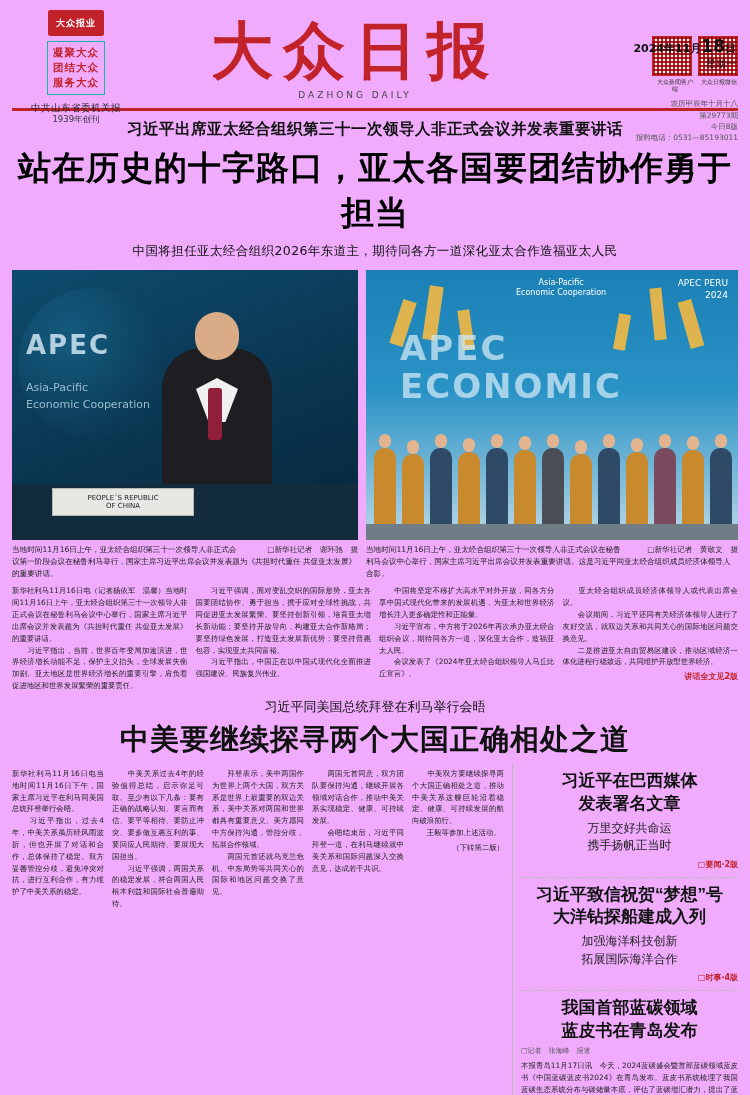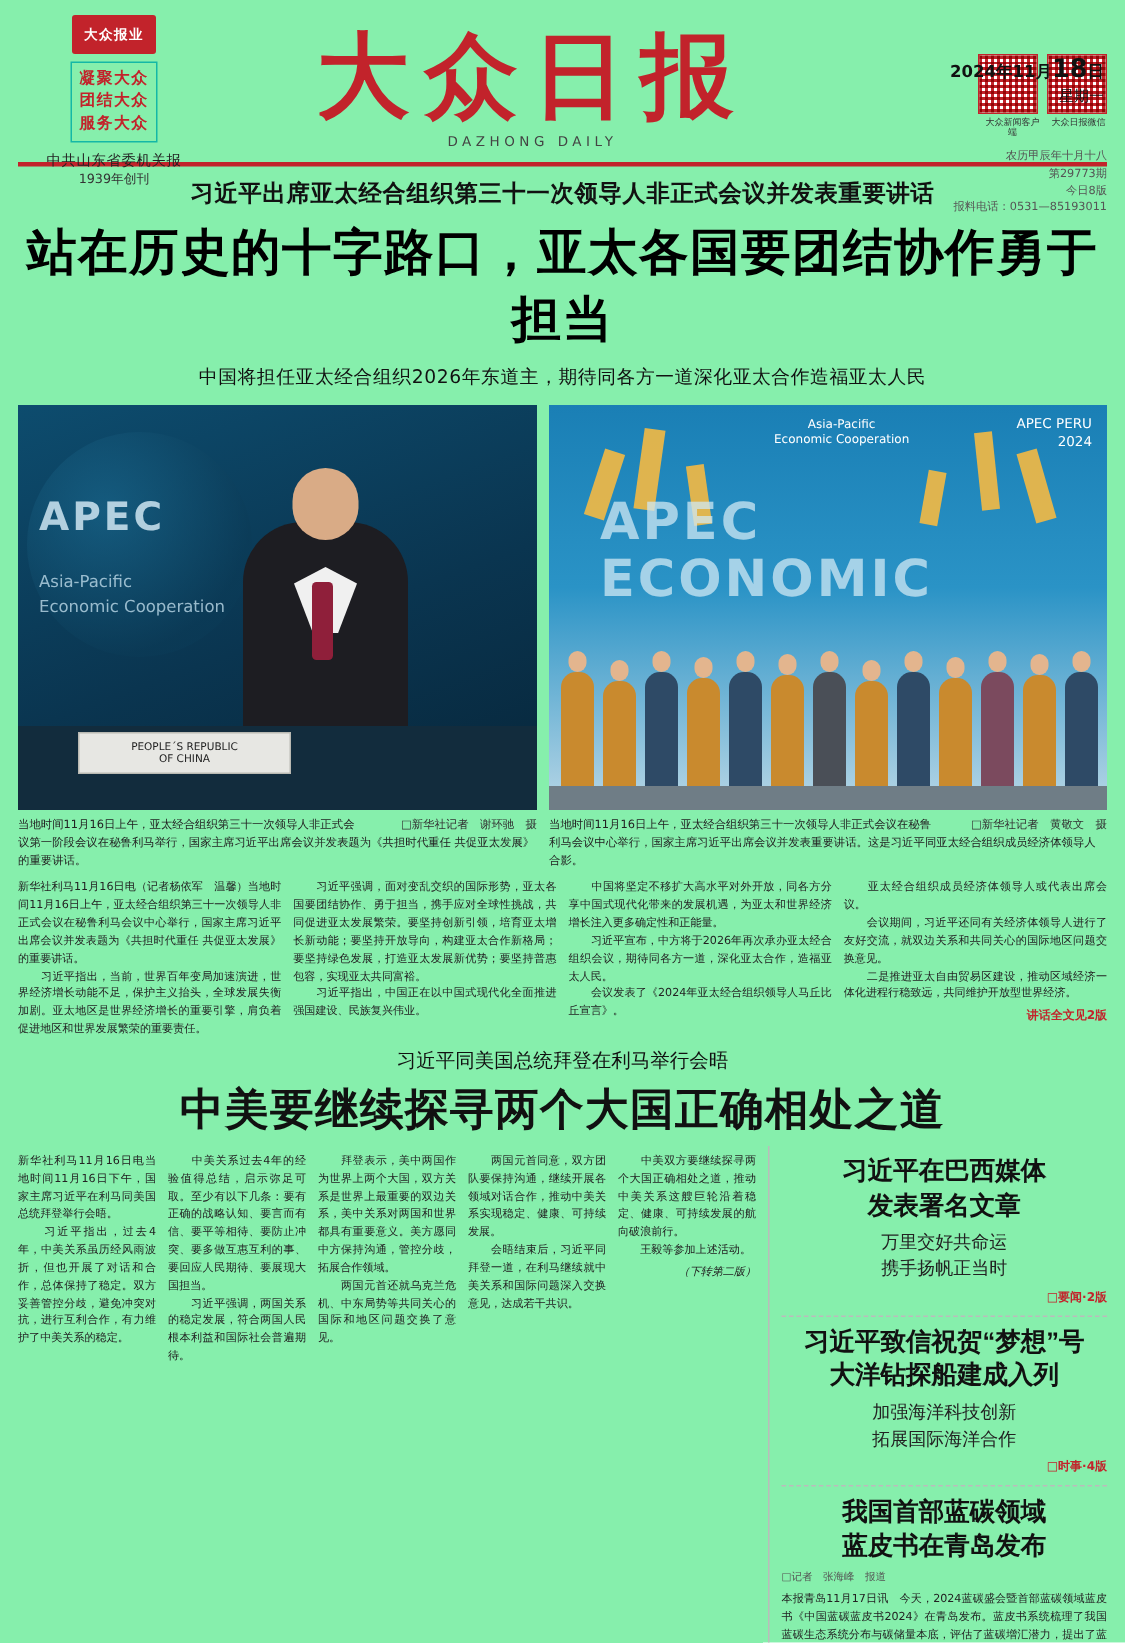--- a/index.html
+++ b/index.html
@@ -1,17 +1,17 @@
 <!DOCTYPE html>
 <html><head>
 <meta charset="utf-8">
 <style>
   html,body{margin:0;padding:0;background:#ffffff;}
   body{width:750px;height:1095px;font-family:"DejaVu Sans","Liberation Sans",sans-serif;color:#111;overflow:hidden;}
-  .page{position:relative;width:750px;height:1095px;background:#86efac;}
+  .page{position:relative;width:750px;height:1095px;background:#f0abfc;}
 
   
   .masthead{display:flex;align-items:flex-start;padding:10px 12px 4px 12px;height:108px;box-sizing:border-box;}
   .mh-left{width:128px;flex:0 0 128px;display:flex;flex-direction:column;align-items:center;}
   .logo-badge{width:56px;height:26px;background:#c2232b;color:#fff;font-size:9px;display:flex;align-items:center;justify-content:center;border-radius:2px;letter-spacing:1px;font-weight:bold;}
   .slogans{margin-top:5px;border:1px solid #14b8a6;padding:3px 5px;text-align:center;}
   .slogans div{font-size:10.5px;color:#c2232b;line-height:1.45;letter-spacing:1px;font-weight:bold;}
   .mh-left .org{margin-top:6px;font-size:9.5px;color:#222;text-align:center;line-height:1.4;letter-spacing:.5px;}
   .mh-left .found{font-size:8.5px;color:#333;text-align:center;}
 
@@ -237,21 +237,21 @@
         </div>
         <div class="col" style="white-space:pre-line;">　　中美关系过去4年的经验值得总结，启示弥足可取。至少有以下几条：要有正确的战略认知、要言而有信、要平等相待、要防止冲突、要多做互惠互利的事、要回应人民期待、要展现大国担当。
 　　习近平强调，两国关系的稳定发展，符合两国人民根本利益和国际社会普遍期待。</div>
         <div class="col" style="white-space:pre-line;">　　拜登表示，美中两国作为世界上两个大国，双方关系是世界上最重要的双边关系，美中关系对两国和世界都具有重要意义。美方愿同中方保持沟通，管控分歧，拓展合作领域。
 　　两国元首还就乌克兰危机、中东局势等共同关心的国际和地区问题交换了意见。</div>
         <div class="col" style="white-space:pre-line;">　　两国元首同意，双方团队要保持沟通，继续开展各领域对话合作，推动中美关系实现稳定、健康、可持续发展。
 　　会晤结束后，习近平同拜登一道，在利马继续就中美关系和国际问题深入交换意见，达成若干共识。</div>
         <div class="col">
           <span style="white-space:pre-line;">　　中美双方要继续探寻两个大国正确相处之道，推动中美关系这艘巨轮沿着稳定、健康、可持续发展的航向破浪前行。
 　　王毅等参加上述活动。</span>
-          <div style="text-align:right;margin-top:3px;font-style:italic;">（下转第二版）</div>
+          <div style="text-align:right;margin-top:3px;">（下转第二版）</div>
         </div>
       </div>
     </div>
 
     <div class="lower-right">
       <div class="rr-item">
         <div class="rr-title" style="white-space:pre-line;">习近平在巴西媒体
 发表署名文章</div>
         <div class="rr-sub" style="white-space:pre-line;">万里交好共命运
 携手扬帆正当时</div>

